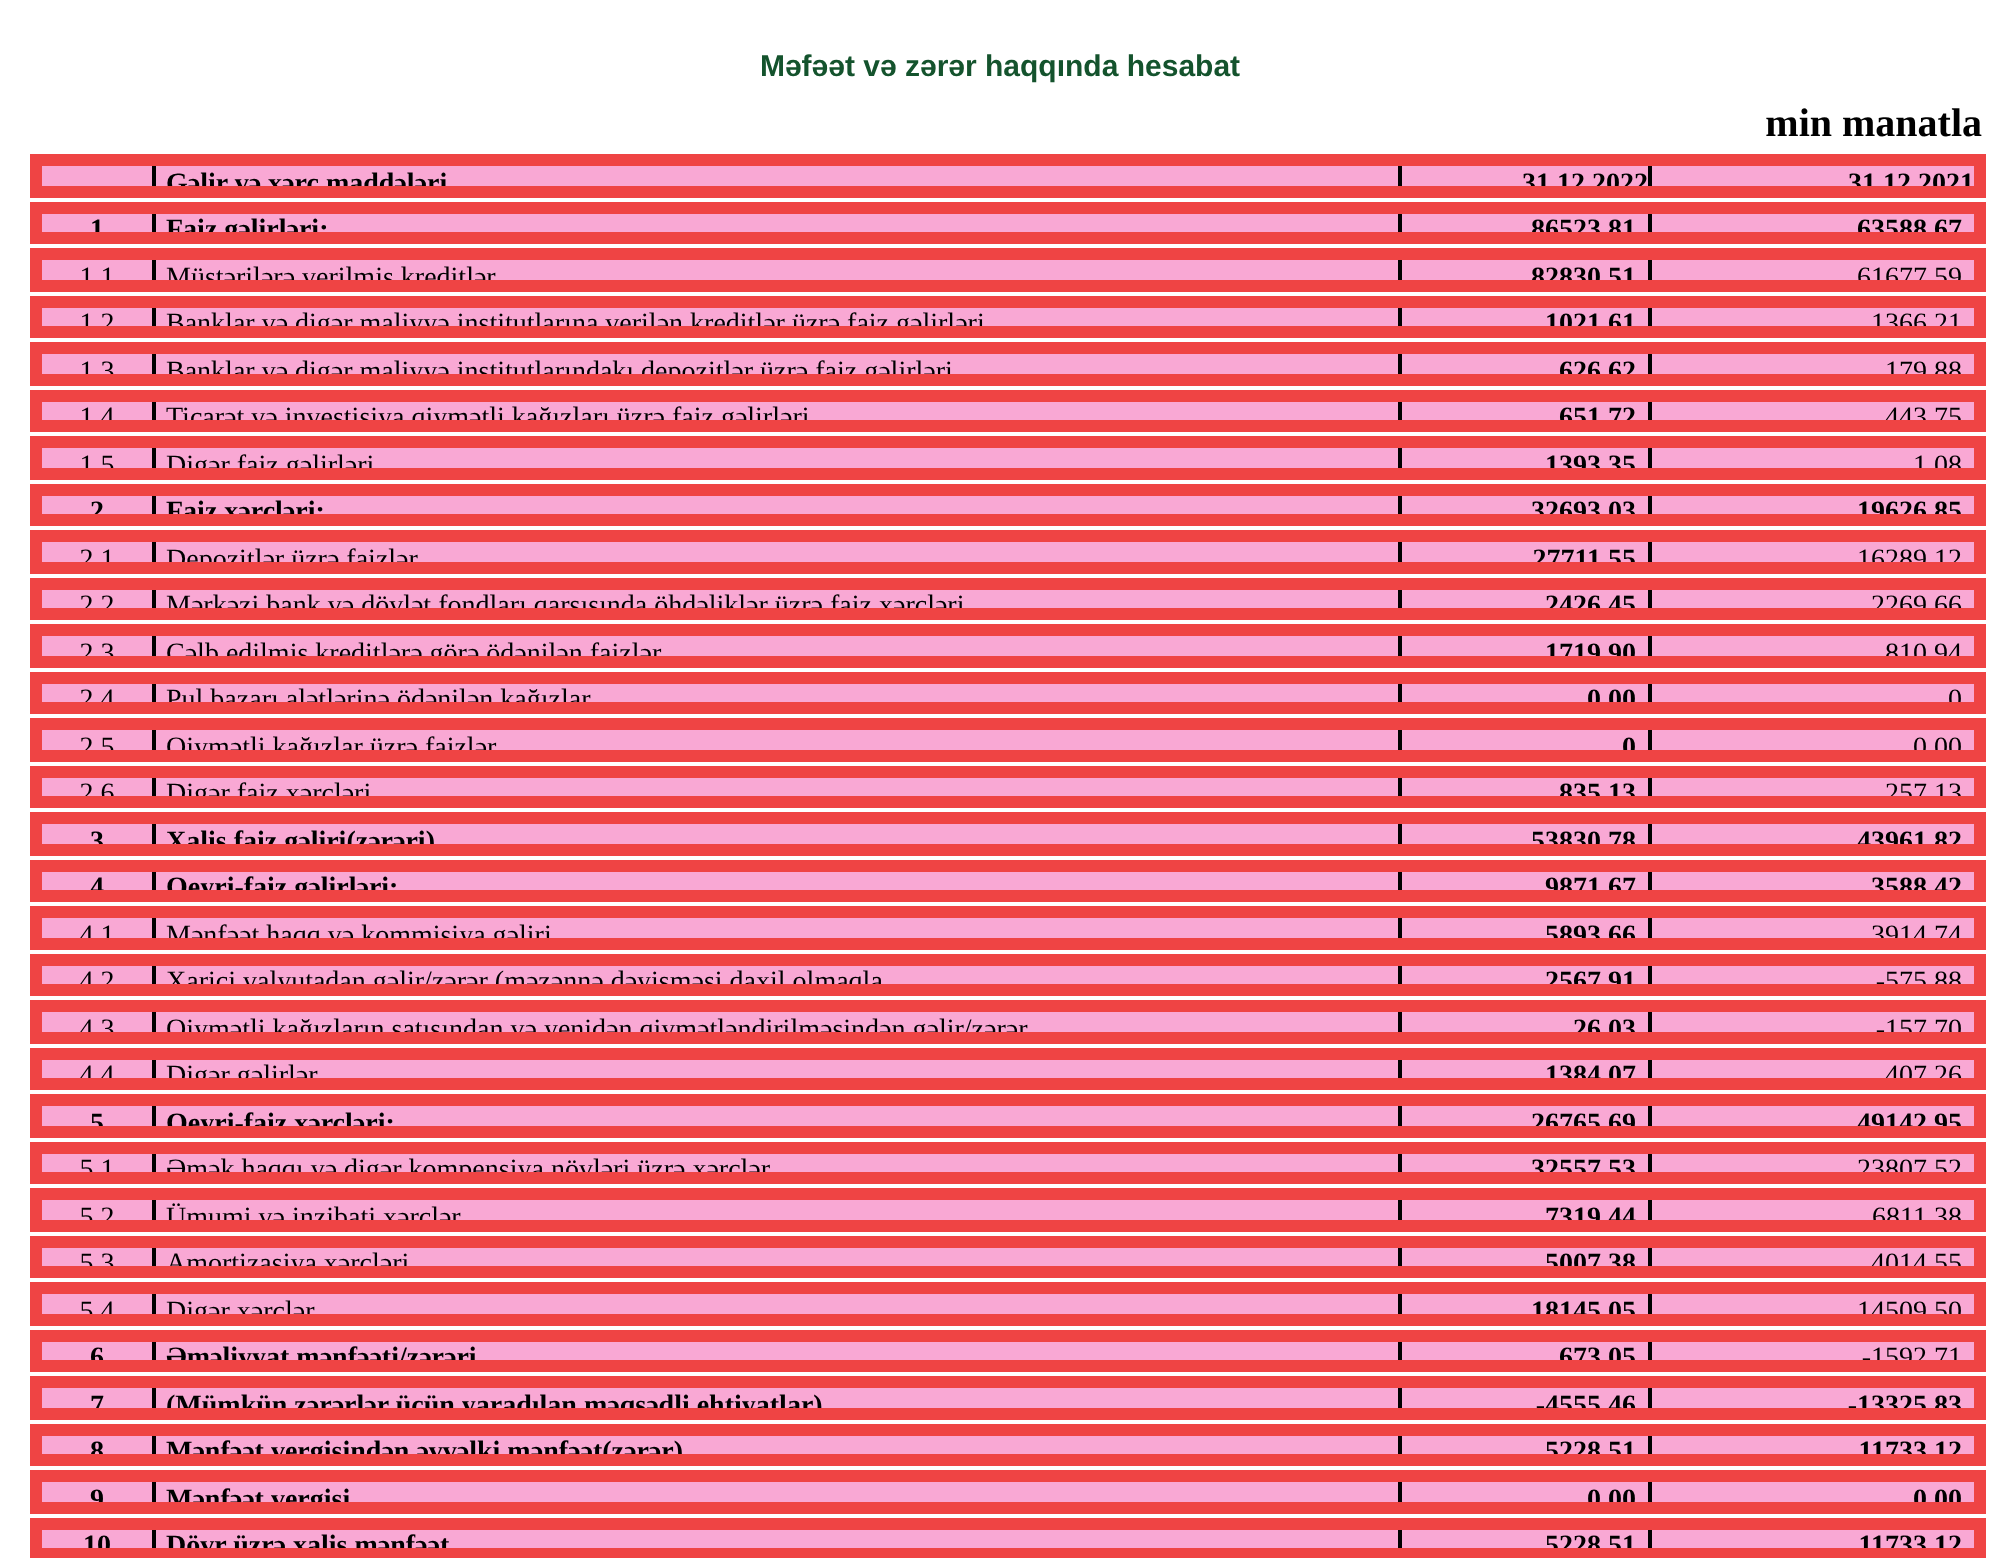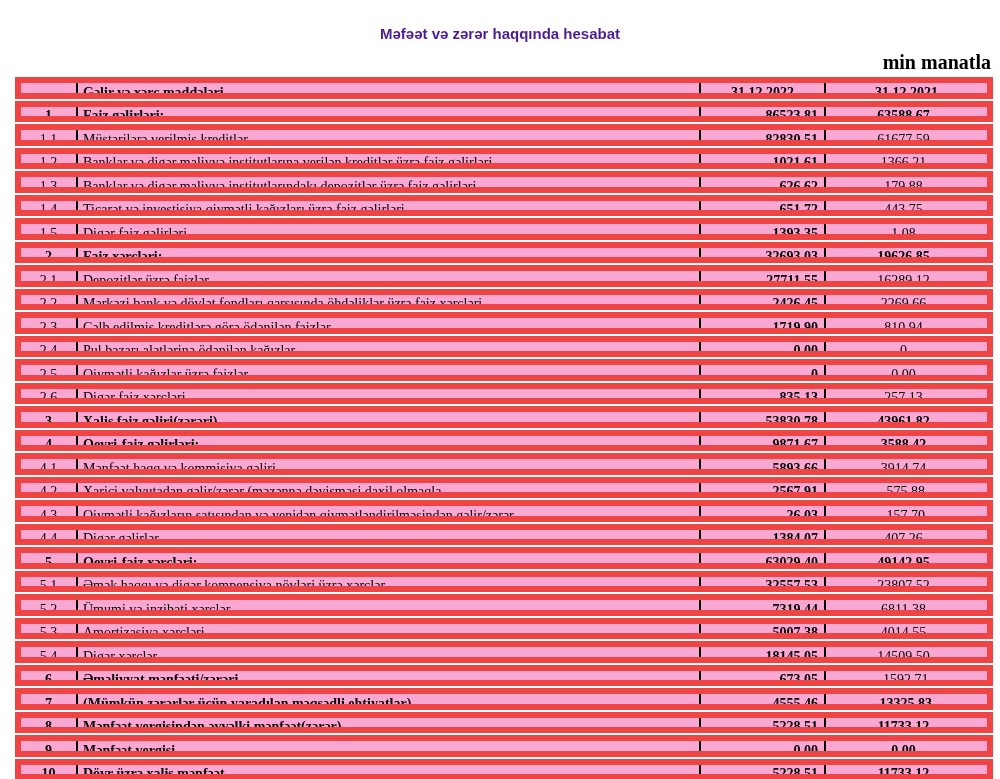--- a/index.html
+++ b/index.html
@@ -12,21 +12,21 @@
     font-family: "Liberation Serif", serif;
     color: #000000;
     overflow: hidden;
   }
   .doc-title {
     padding-top: 25px;
     text-align: center;
     font-family: "Liberation Sans", sans-serif;
     font-weight: bold;
     font-size: 15px;
-    color: #4c1d95;
+    color: #14532d;
   }
   .unit-note {
     margin: 9px 9px 3px 0;
     text-align: right;
     font-weight: bold;
     font-size: 20px;
   }
   .fin-table {
     margin-left: 15px;
     margin-right: 7px;
@@ -61,25 +61,25 @@
   .c-v1 {
     width: 125px;
     text-align: right;
     padding-right: 6px;
     border-right: 2px solid #000;
     flex: 0 0 auto;
     font-weight: bold;
   }
   .c-v2 {
     width: 161px;
-    text-align: center;
+    text-align: right;
     padding-right: 6px;
     flex: 0 0 auto;
   }
-  .hdr .c-v1, .hdr .c-v2 { text-align: center; padding-right: 0; }
+  .hdr .c-v1, .hdr .c-v2 { padding-right: 0; }
   .b { font-weight: bold; }
 </style>
 </head>
 <body>
 
 <div class="page">
 
   <div class="doc-title">Məfəət və zərər haqqında hesabat</div>
 
   <div class="unit-note">min manatla</div>
@@ -204,21 +204,21 @@
         </div>
         <div class="row">
           <div class="cell c-num">4.4</div>
           <div class="cell c-desc">Digər gəlirlər</div>
           <div class="cell c-v1">1384.07</div>
           <div class="cell c-v2">407.26</div>
         </div>
         <div class="row">
           <div class="cell c-num b">5</div>
           <div class="cell c-desc b">Qeyri-faiz xərcləri:</div>
-          <div class="cell c-v1 b">63029.40</div>
+          <div class="cell c-v1 b">26765.69</div>
           <div class="cell c-v2 b">49142.95</div>
         </div>
         <div class="row">
           <div class="cell c-num">5.1</div>
           <div class="cell c-desc">Əmək haqqı və digər kompensiya növləri üzrə xərclər</div>
           <div class="cell c-v1">32557.53</div>
           <div class="cell c-v2">23807.52</div>
         </div>
         <div class="row">
           <div class="cell c-num">5.2</div>

